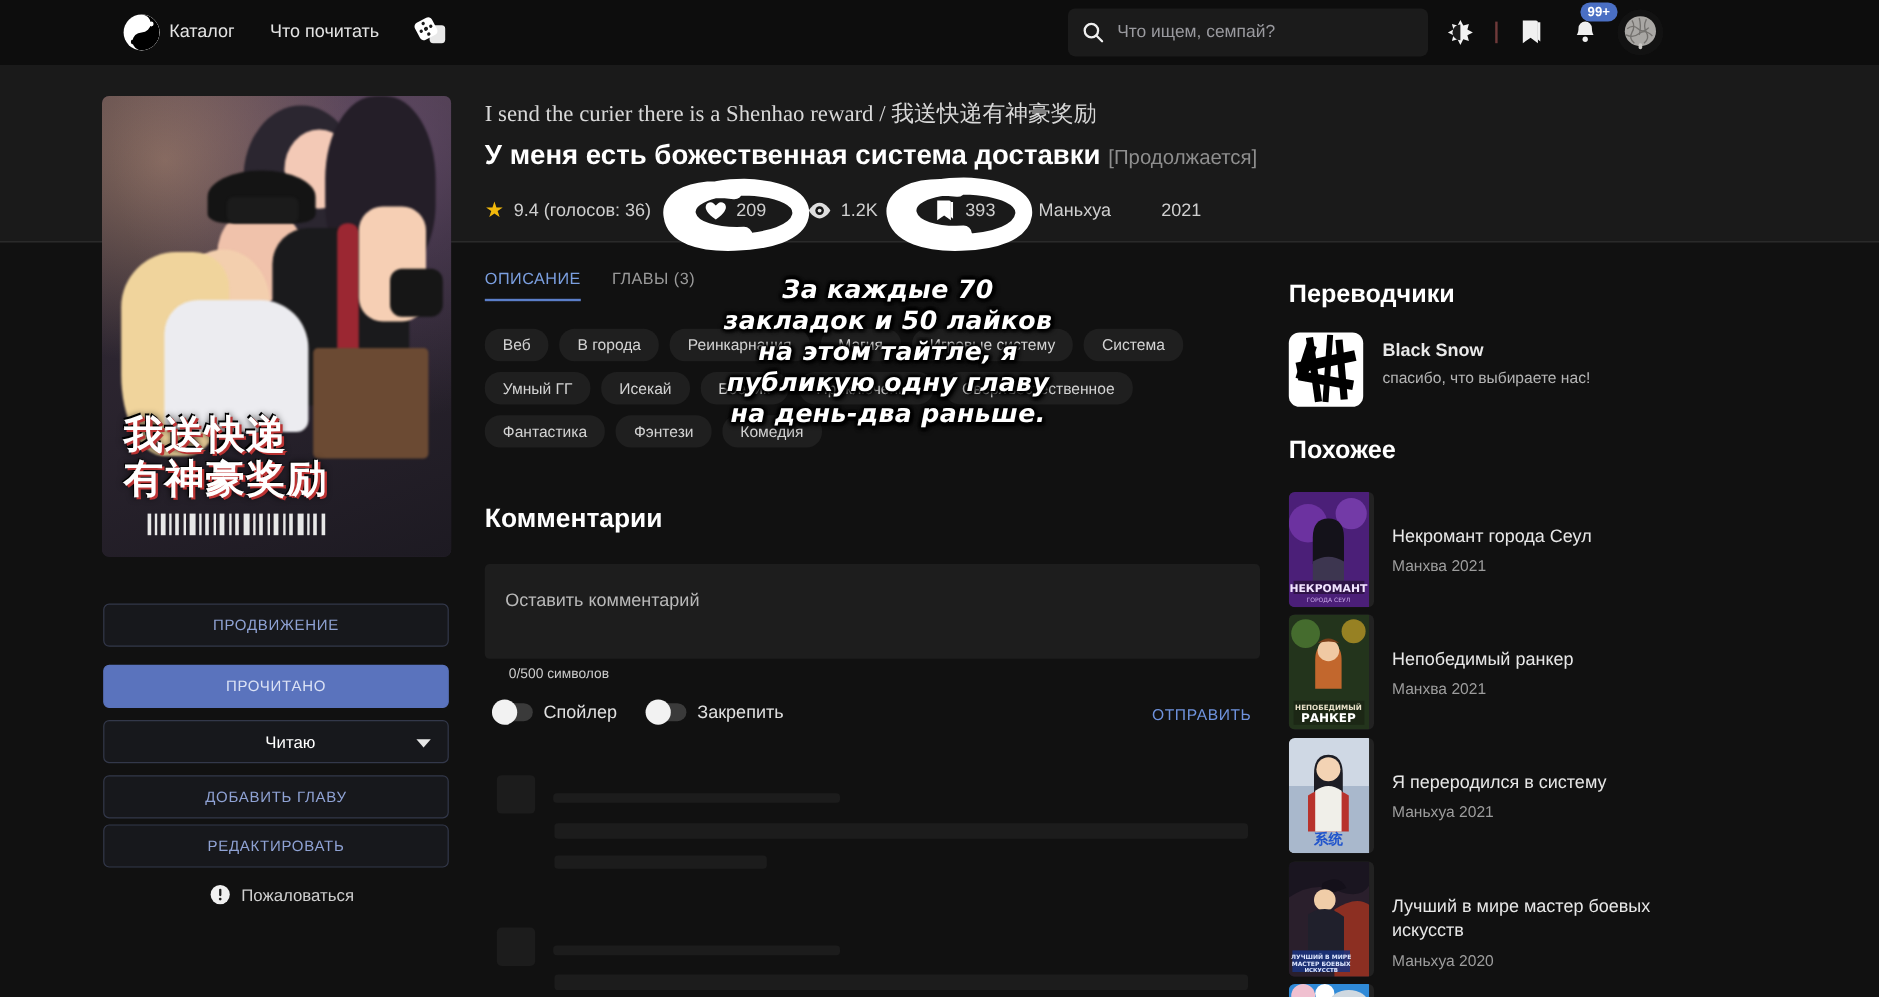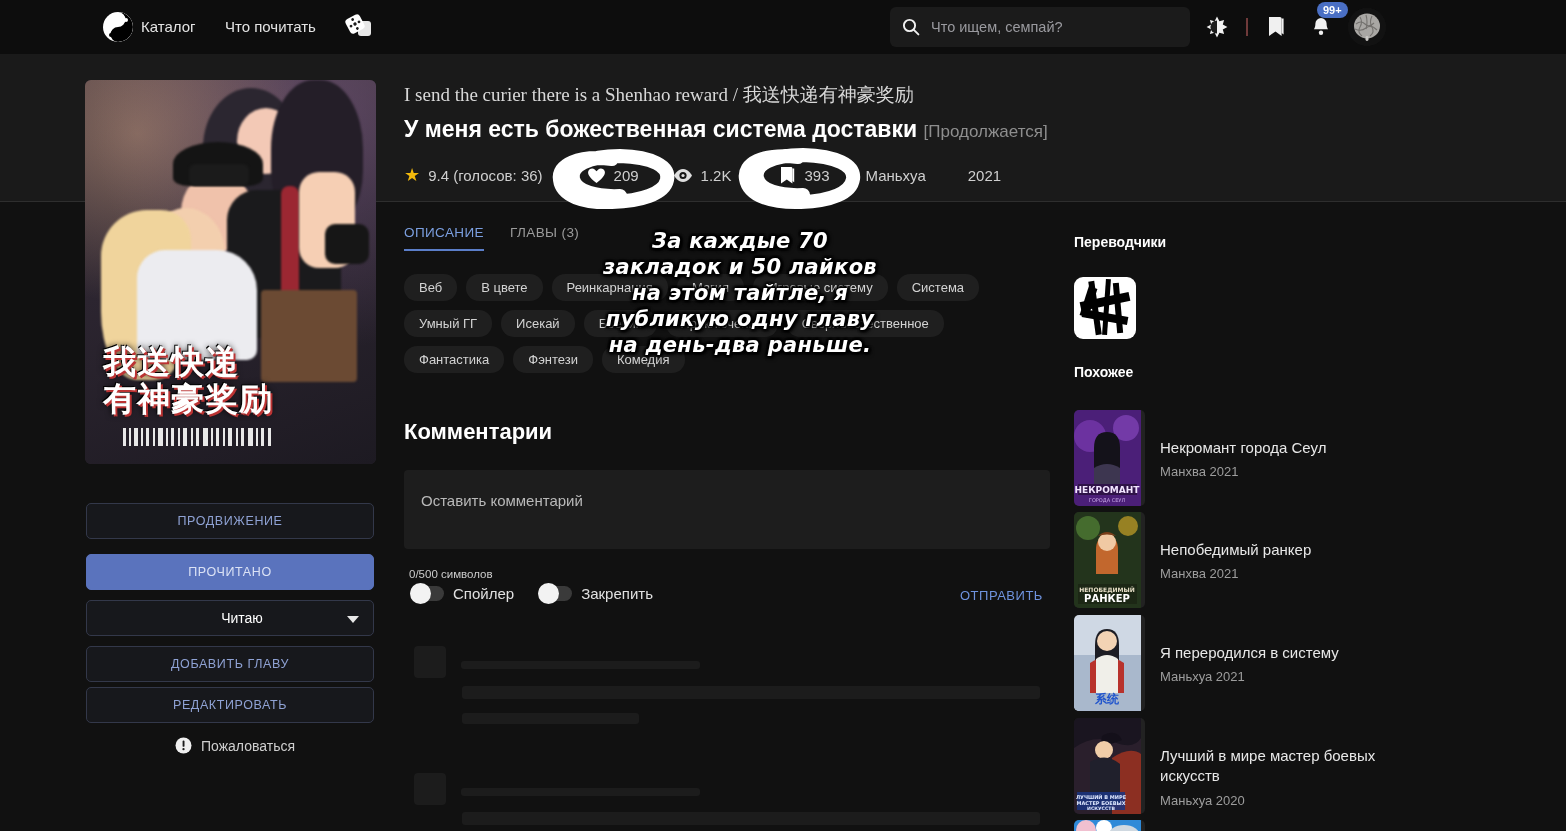--- a/index.html
+++ b/index.html
@@ -174,21 +174,21 @@
   .comments-h {
     position: absolute; left: 404px; top: 419px;
     font-size: 22px; font-weight: bold; color: #ffffff;
   }
   .comment-box {
     position: absolute; left: 404px; top: 470px;
     width: 646px; height: 79px;
     background: #1d1d1d; border-radius: 4px;
   }
   .comment-ph { position: absolute; left: 17px; top: 22px; color: #b9b9b9; font-size: 15px; }
-  .charcount { position: absolute; left: 409px; top: 556px; color: #cccccc; font-size: 11.5px; margin-top: 12px; }
+  .charcount { position: absolute; left: 424px; top: 556px; color: #cccccc; font-size: 11.5px; }
 
   .toggles { position: absolute; left: 410px; top: 585px; display: flex; align-items: center; gap: 24px; }
   .toggle-wrap { display: flex; align-items: center; gap: 9px; cursor: pointer; }
   .toggle {
     position: relative; width: 34px; height: 15px;
     background: #3a3a3a; border-radius: 8px;
   }
   .toggle .knob {
     position: absolute; left: 0; top: -3px; width: 21px; height: 21px;
     border-radius: 50%; background: #f2f2f2;
@@ -198,21 +198,21 @@
     position: absolute; left: 960px; top: 588px;
     color: #6f93de; font-size: 13px; letter-spacing: .5px; cursor: pointer;
   }
 
   
   .skel { position: absolute; background: #1c1c1c; border-radius: 3px; }
 
   
   .side-h {
     position: absolute; left: 1074px;
-    font-size: 14px; font-weight: bold; color: #ffffff;
+    font-size: 21px; font-weight: bold; color: #ffffff;
   }
   .h-trans { top: 234px; }
   .h-similar { top: 364px; }
 
   .translator { position: absolute; left: 1074px; top: 277px; display: flex; gap: 16px; cursor: pointer; }
   .tr-logo {
     width: 62px; height: 62px; border-radius: 9px; background: #fff;
     position: relative; overflow: hidden; flex: none;
   }
   .tr-logo i { position: absolute; background: #000; }
@@ -428,21 +428,21 @@
   </div>
 </div>
 
 <div class="tabs">
   <div class="tab active">ОПИСАНИЕ</div>
   <div class="tab">ГЛАВЫ (3)</div>
 </div>
 
 <div class="tags">
   <span class="tag">Веб</span>
-  <span class="tag">В цвете</span>
+  <span class="tag">В города</span>
   <span class="tag">Реинкарнация</span>
   <span class="tag">Магия</span>
   <span class="tag">Игровые систему</span>
   <span class="tag">Система</span>
   <span class="tag">Умный ГГ</span>
   <span class="tag">Исекай</span>
   <span class="tag">Боевик</span>
   <span class="tag">Приключения</span>
   <span class="tag">Сверхъестественное</span>
   <span class="tag">Фантастика</span>
@@ -482,20 +482,24 @@
 
 <div class="side-h h-trans">Переводчики</div>
 <div class="translator">
   <div class="tr-logo">
     <i style="left:18px;top:4px;width:6px;height:54px;transform:rotate(-8deg);"></i>
     <i style="left:30px;top:2px;width:5px;height:56px;transform:rotate(4deg);"></i>
     <i style="left:41px;top:6px;width:6px;height:50px;transform:rotate(-5deg);"></i>
     <i style="left:6px;top:20px;width:50px;height:9px;transform:rotate(-12deg);"></i>
     <i style="left:8px;top:36px;width:46px;height:8px;transform:rotate(10deg);"></i>
     <i style="left:10px;top:10px;width:9px;height:30px;transform:rotate(18deg);"></i>
+  </div>
+  <div>
+    <div class="tr-name">Black Snow</div>
+    <div class="tr-sub">спасибо, что выбираете нас!</div>
   </div>
 </div>
 
 <div class="side-h h-similar">Похожее</div>
 
 <div class="sim-item" style="top:410px;">
   <div class="sim-cover">
     <svg viewBox="0 0 67 96" width="67" height="96">
       <rect width="67" height="96" fill="#4b1f78"></rect>
       <circle cx="16" cy="26" r="16" fill="#7a3bb0" opacity=".7"></circle>

